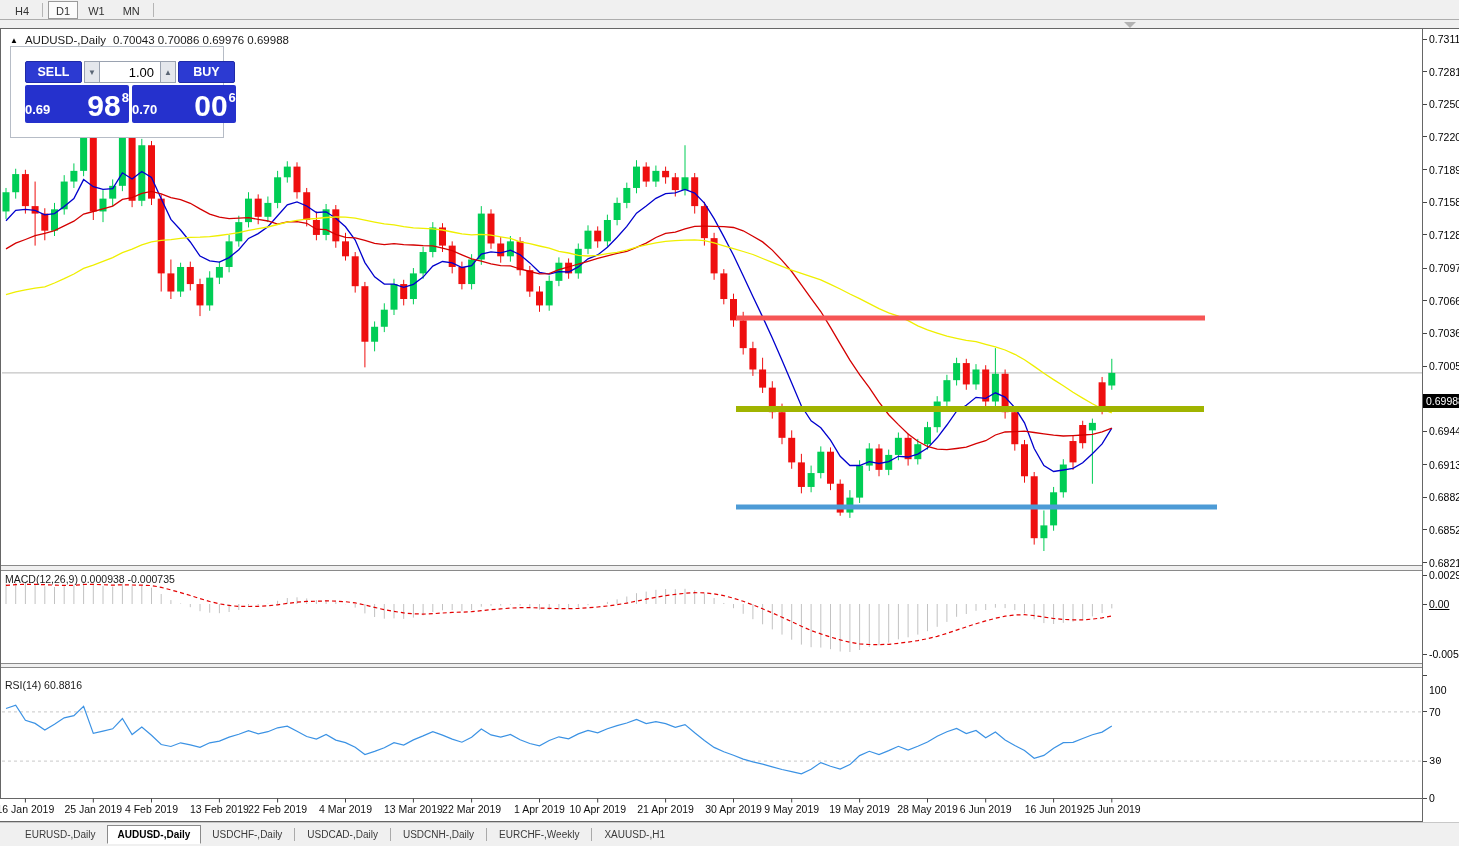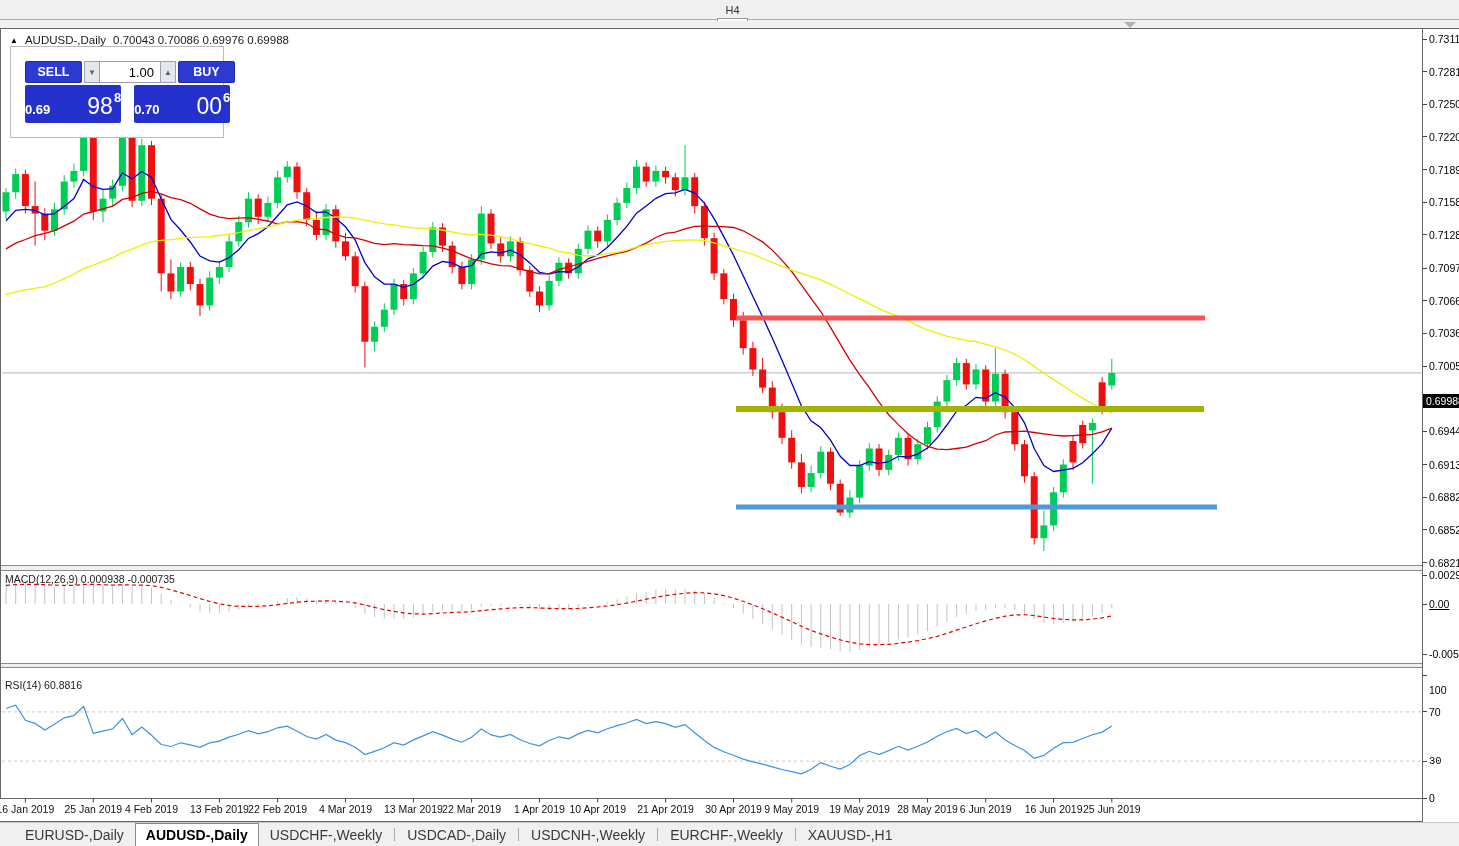--- a/index.html
+++ b/index.html
@@ -1,21 +1,21 @@
 <!DOCTYPE html>
 <html><head>
 <meta charset="utf-8">
 <style>
   html,body{margin:0;padding:0;background:#d4d0c8;}
   *{box-sizing:border-box;}
   .screen{position:relative;width:1459px;height:846px;background:#f0f0f0;
     font-family:"Liberation Sans",sans-serif;font-size:11px;color:#111;overflow:hidden;user-select:none;}
   
   .tf-toolbar{position:absolute;left:0;top:0;width:1459px;height:20px;background:#f0f0f0;
-    border-bottom:1px solid #adadad;display:flex;align-items:center;padding-left:6px;flex-direction:column;}
+    border-bottom:1px solid #adadad;display:flex;align-items:center;padding-left:6px;}
   .tf-btn{height:18px;padding:2px 7px;margin:0 1px;color:#333;font-size:11px;line-height:14px;cursor:default;border:1px solid transparent;}
   .tf-btn.active{background:#fbfbfb;border:1px solid #9a9a9a;}
   .tf-sep{width:1px;height:14px;background:#b5b5b5;margin:0 4px;}
   
   .scroll-strip{position:absolute;left:0;top:21px;width:1459px;height:7px;background:#f0f0f0;}
   .scroll-marker{position:absolute;left:1124px;top:1px;width:0;height:0;
     border-left:6px solid transparent;border-right:6px solid transparent;border-top:6px solid #b3b3b3;}
   
   .chart-window{position:absolute;left:0;top:28px;width:1459px;height:793px;background:#fff;
     border-top:1px solid #666;border-bottom:1px solid #666;}
@@ -34,30 +34,30 @@
   .trade-panel{position:absolute;left:10px;top:17px;width:214px;background:#fff;
     border:1px solid #b6bcc6;padding:14px;}
   .tp-row1{display:flex;gap:2px;height:22px;}
   .tp-sell,.tp-buy{flex:0 0 57px;background:#2c3ad2;color:#fff;border:1px solid #1f2aa8;
     font-family:"Liberation Sans",sans-serif;font-size:12.5px;font-weight:600;border-radius:2px;cursor:pointer;}
   .tp-spin{flex:1;display:flex;gap:0;}
   .tp-step{width:16px;background:#e4e7ec;border:1px solid #9aa2b0;color:#5a6675;font-size:8px;
     padding:0;cursor:pointer;}
   .tp-vol{width:60px;flex:1;border:1px solid #9aa2b0;border-left:none;border-right:none;
     text-align:right;padding-right:6px;font-size:13px;font-family:"Liberation Sans",sans-serif;}
-  .tp-row2{display:flex;gap:13px;margin-top:2px;height:38px;}
+  .tp-row2{display:flex;gap:3px;margin-top:2px;height:38px;}
   .tp-price{flex:1;background:#2531cd;color:#fff;border-radius:2px;display:flex;
     align-items:flex-end;justify-content:center;padding-bottom:3px;cursor:pointer;}
   .tp-sm{font-size:13px;font-weight:700;margin-right:2px;margin-bottom:3px;}
-  .tp-big{font-size:23px;font-weight:400;line-height:28px;margin-left:35px;}
+  .tp-big{font-size:30px;font-weight:700;line-height:28px;margin-left:35px;}
   .tp-sup{font-size:13px;font-weight:700;margin-bottom:15px;margin-left:1px;}
   
   .symbol-tabs{position:absolute;left:0;top:822px;width:1459px;height:24px;background:#f0f0f0;
     border-top:1px solid #c8c8c8;display:flex;align-items:center;padding-left:14px;}
-  .sym-tab{padding:3px 11px;font-size:14px;color:#3a3a3a;white-space:nowrap;cursor:pointer;}
+  .sym-tab{padding:3px 11px;font-size:10px;color:#3a3a3a;white-space:nowrap;cursor:pointer;}
   .sym-tab.active{background:#fff;border:1px solid #8a8a8a;border-bottom:1px solid #fff;
     font-weight:700;color:#000;padding:3px 10px;}
   .sym-sep{width:1px;height:13px;background:#aaa;margin:0 1px;}
 </style>
 </head>
 <body>
 
 <div class="screen">
 
   <div class="tf-toolbar" id="tf-toolbar">
@@ -562,23 +562,23 @@
         <span class="pa-label" style="top: 726.1px; font-family: Liberation Mono, monospace;">30</span>
         <div class="pa-tick" style="top: 768.5px;"></div>
         <span class="pa-label" style="top: 763px;">0</span>
       </div>
     <div class="price-tag" id="price-tag" style="top: 364.903px;">0.69988</div>
   </div>
 
   <div class="symbol-tabs" id="symbol-tabs">
       <div class="sym-tab">EURUSD-,Daily</div>
       <div class="sym-tab active">AUDUSD-,Daily</div>
-      <div class="sym-tab">USDCHF-,Weekly</div>
+      <div class="sym-tab">USDCHF-,Daily</div>
       <div class="sym-sep"></div>
       <div class="sym-tab">USDCAD-,Daily</div>
       <div class="sym-sep"></div>
-      <div class="sym-tab">USDCNH-,Weekly</div>
+      <div class="sym-tab">USDCNH-,Daily</div>
       <div class="sym-sep"></div>
       <div class="sym-tab">EURCHF-,Weekly</div>
       <div class="sym-sep"></div>
       <div class="sym-tab">XAUUSD-,H1</div>
     </div>
 </div>
 
 </body></html>

